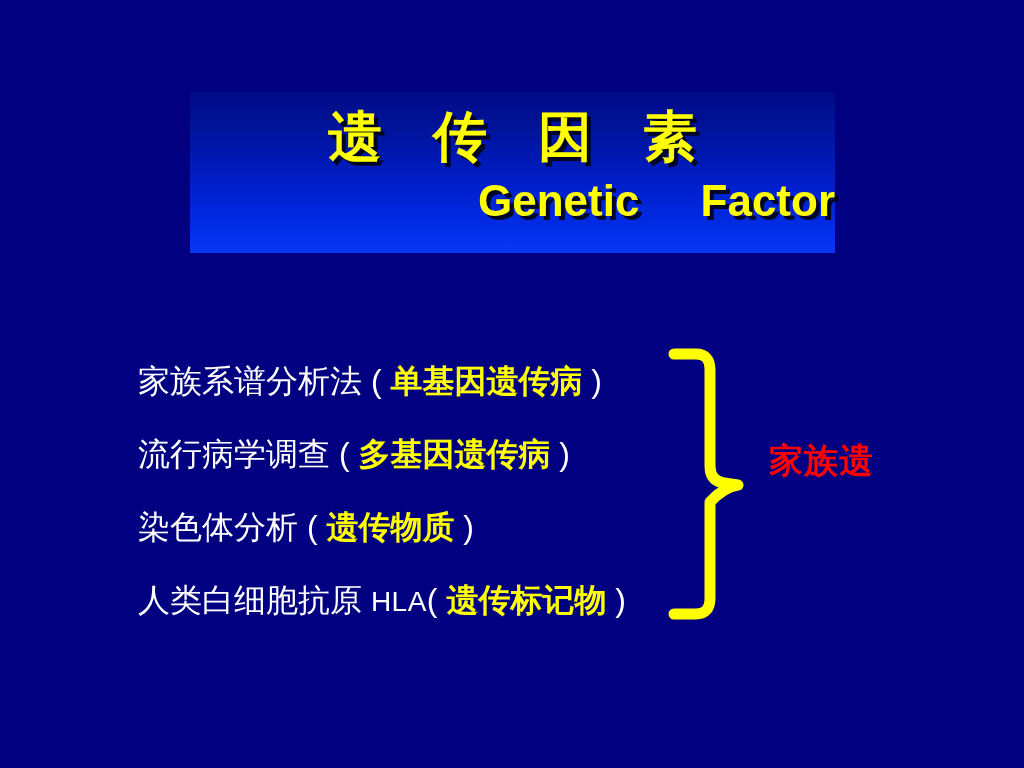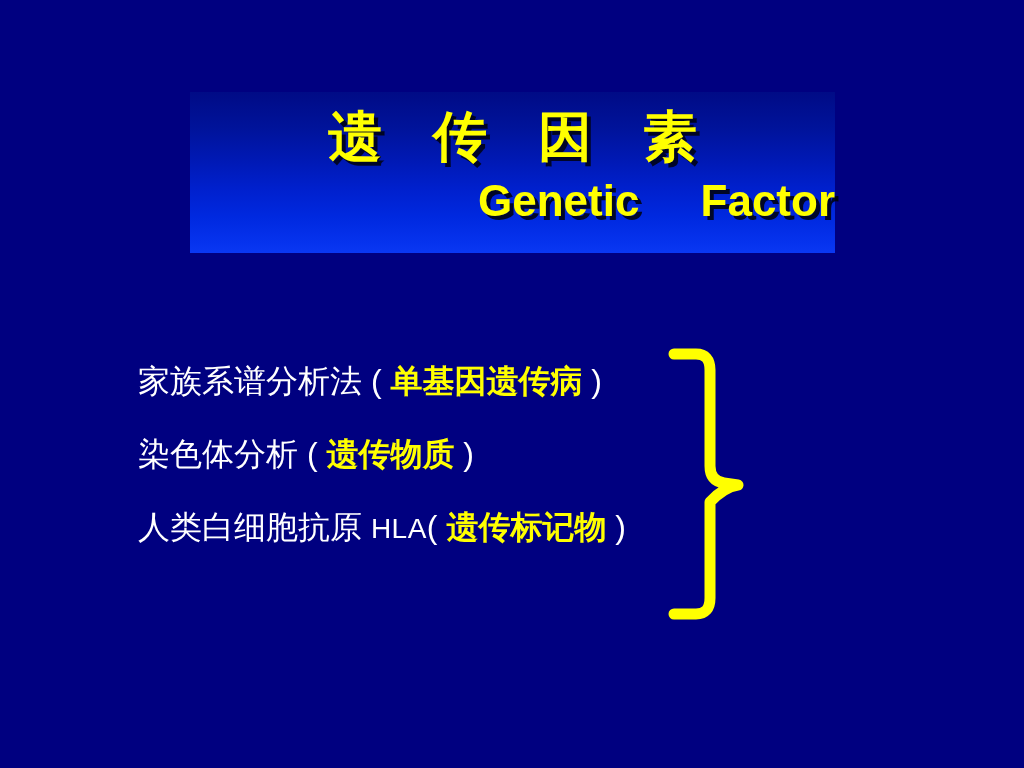--- a/index.html
+++ b/index.html
@@ -134,20 +134,23 @@
     <div class="title-cn">遗 传 因 素</div>
     <div class="title-en">Genetic     Factor</div>
   </div>
 
   <div id="body-list">
 
     <div class="body-line">
       <span class="paren">家族系谱分析法 (</span><span class="hl"> 单基因遗传病 </span><span class="paren">)</span>
     </div>
 
+    <div class="body-line">
+      <span class="paren">流行病学调查 (</span><span class="hl"> 多基因遗传病 </span><span class="paren">)</span>
+    </div>
 
     <div class="body-line">
       <span class="paren">染色体分析 (</span><span class="hl"> 遗传物质 </span><span class="paren">)</span>
     </div>
 
     <div class="body-line">
       <span class="paren">人类白细胞抗原 </span><span class="latin">HLA</span><span class="paren">(</span><span class="hl"> 遗传标记物 </span><span class="paren">)</span>
     </div>
 
   </div>
@@ -159,15 +162,16 @@
              L 48 118
              Q 48 133 62 135
              Q 76 137 76 137
              Q 62 139 48 154
              L 48 250
              Q 48 266 34 266
              L 12 266" fill="none" stroke="#FFFF00" stroke-width="11" stroke-linecap="round" stroke-linejoin="round"></path>
   </svg>
 
   <div id="callout">
+    <div>家族遗</div>
   </div>
 
 </div>
 
 </body></html>

